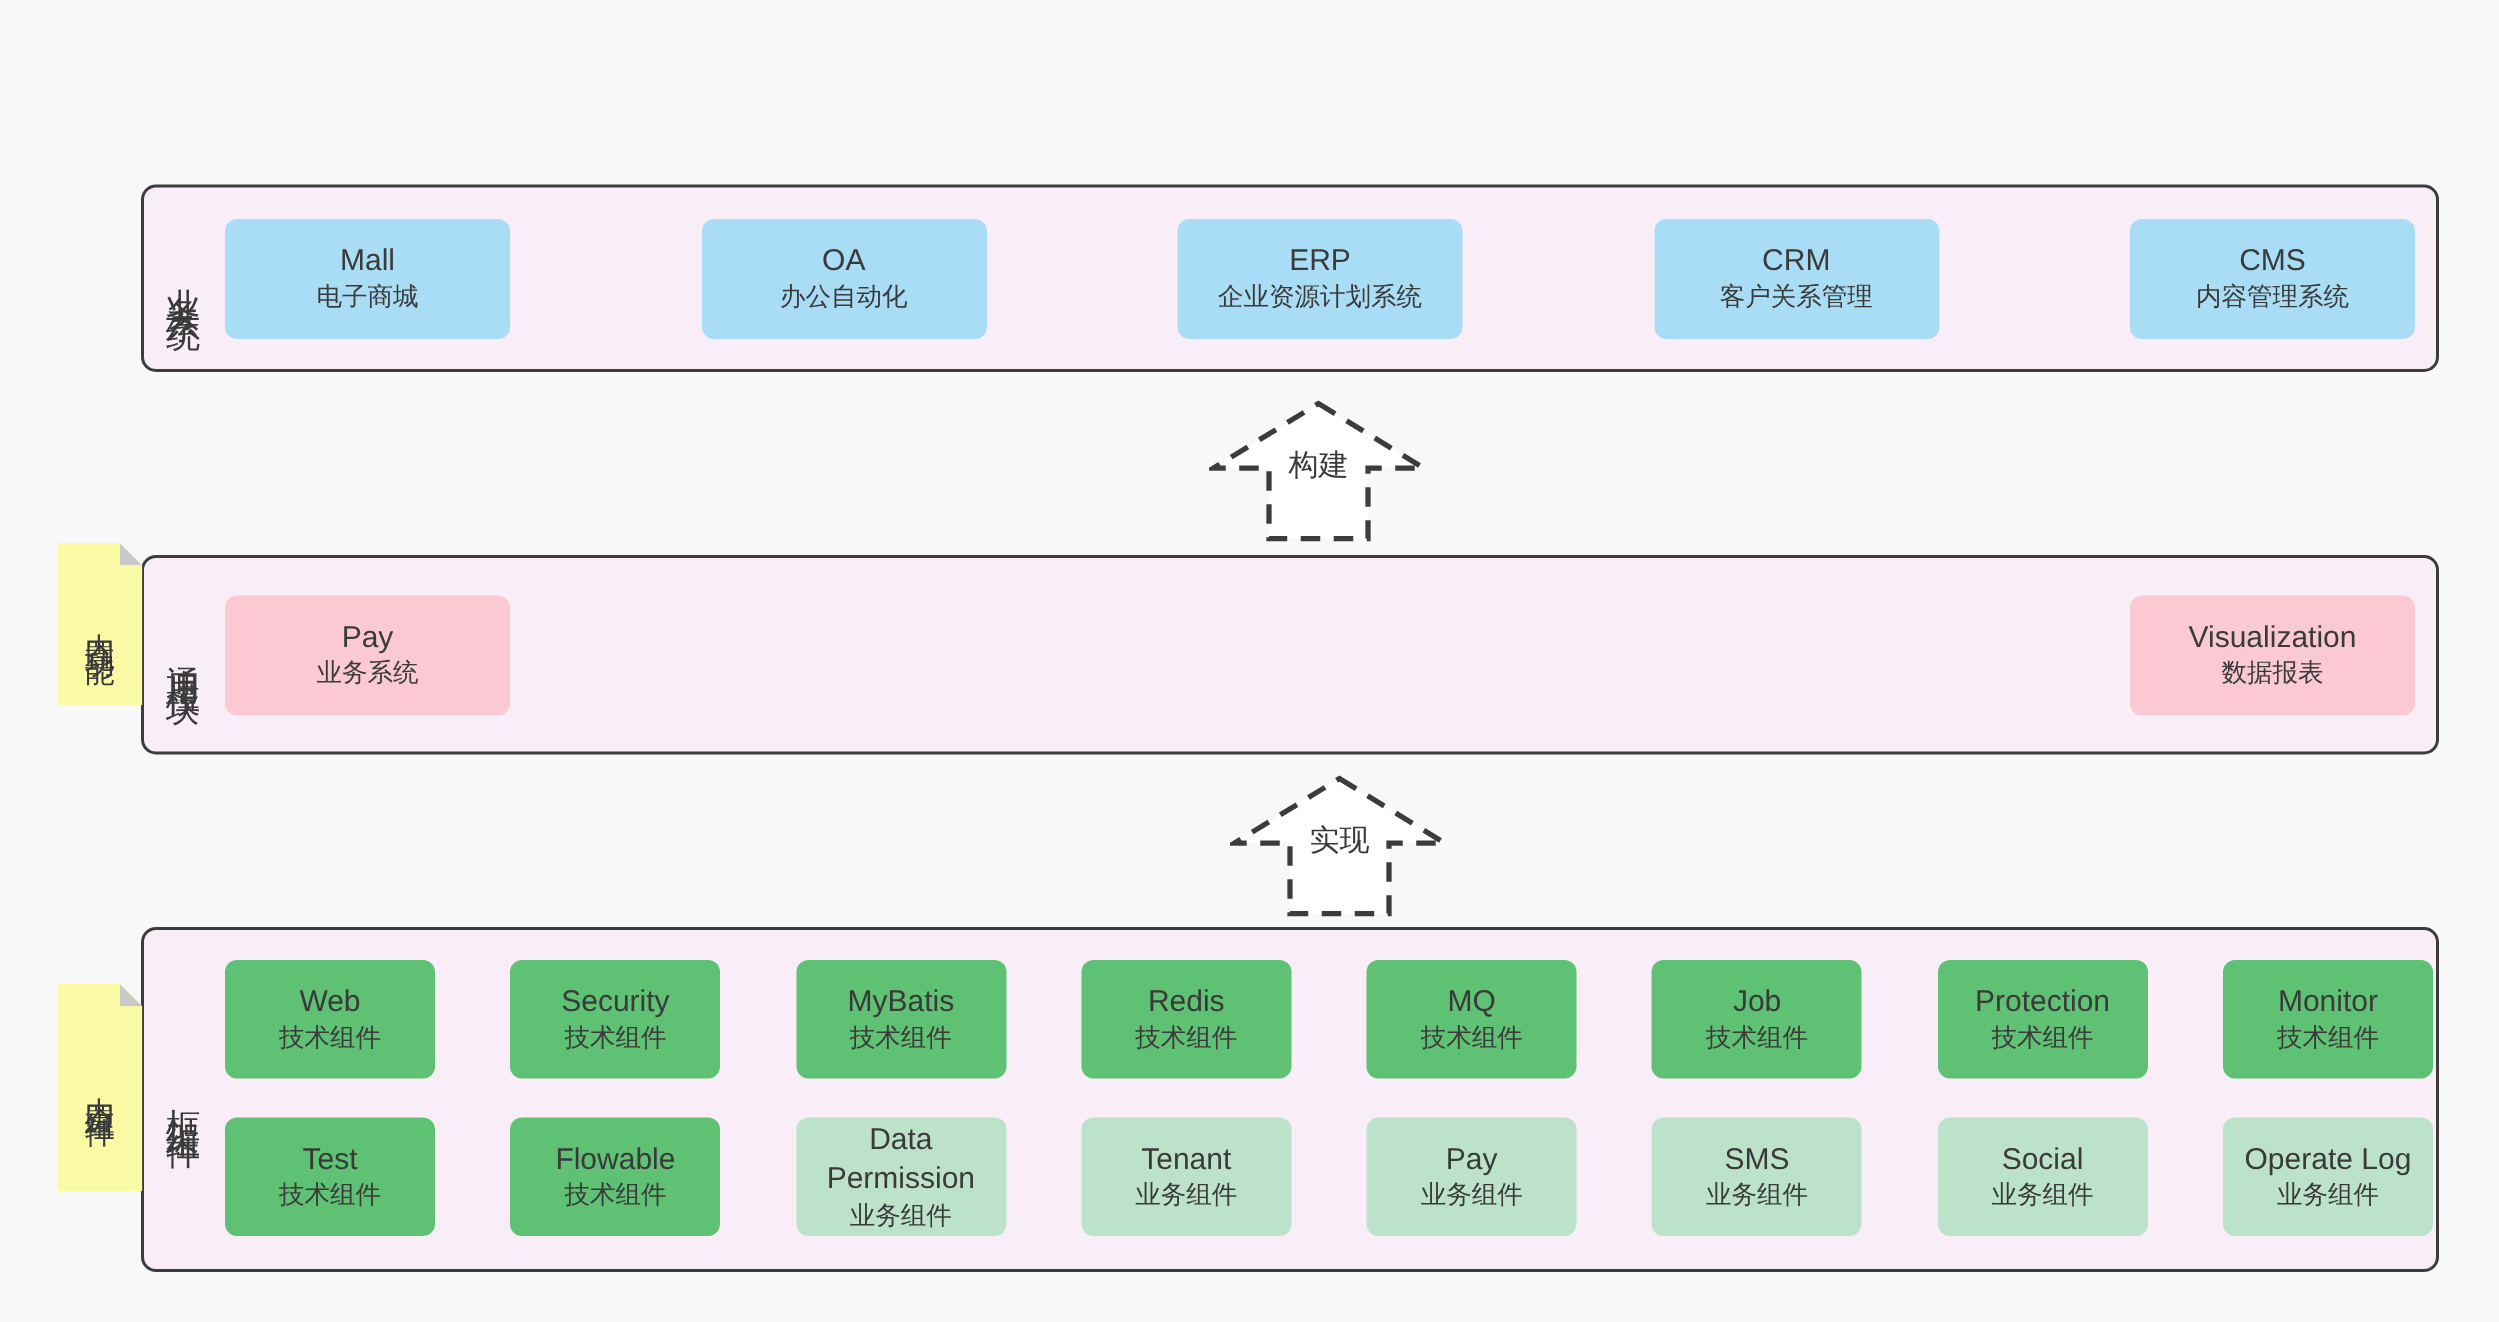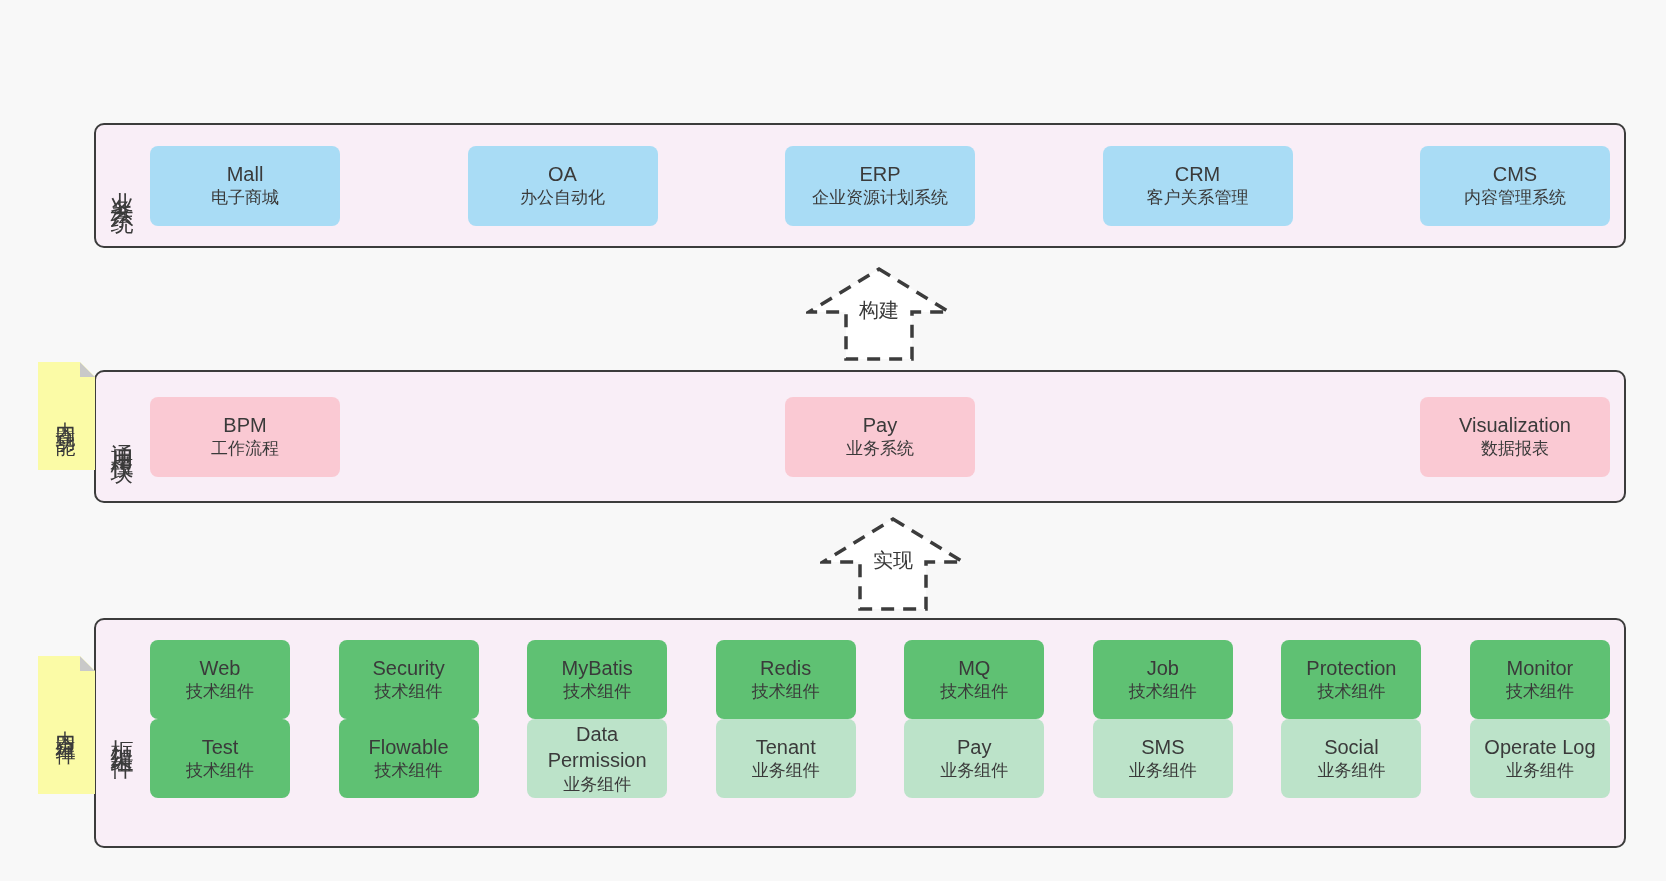--- a/index.html
+++ b/index.html
@@ -29,22 +29,22 @@
     display:flex; align-items:center; justify-content:center;
     writing-mode: vertical-rl; text-orientation: upright;
     font-size:23px; letter-spacing:6px; color:var(--text,#3a3a3a);
   }
 
   .boxes {
     flex:1; display:flex; justify-content:space-between; align-items:center;
     padding-right:14px;
   }
   .grid {
-    flex:1; display:flex; flex-direction:column; 
-    padding:20px 14px 0 0;
+    flex:1; display:flex; flex-direction:column; gap:26px;
+    padding:20px 2px 0 0;
   }
   .grid .row { display:flex; justify-content:space-between; }
 
   
   .box {
     width:190px; height:80px; border-radius:8px;
     display:flex; flex-direction:column; align-items:center; justify-content:center;
     text-align:center; line-height:1.32;
   }
   .box .bt { font-size:20px; }
@@ -119,24 +119,20 @@
     <path d="M73 3 L143 46 L106 46 L106 93 L40 93 L40 46 L3 46 Z" fill="#ffffff" stroke="#3c3c3c" stroke-width="3.5" stroke-dasharray="13 9" stroke-linejoin="miter"></path>
   </svg>
   <div class="arrow-label" style="left:879px; top:310px;">构建</div>
 
   <div class="note" id="note-features">内置功能</div>
 
   <div class="panel" id="panel-modules">
     <div class="panel-title">通用模块</div>
     <div class="boxes">
       <div class="box pink">
-        <span class="bt">BPM</span>
-        <span class="bs">工作流程</span>
-      </div>
-      <div class="box pink">
         <span class="bt">Pay</span>
         <span class="bs">业务系统</span>
       </div>
       <div class="box pink">
         <span class="bt">Visualization</span>
         <span class="bs">数据报表</span>
       </div>
     </div>
   </div>
 

